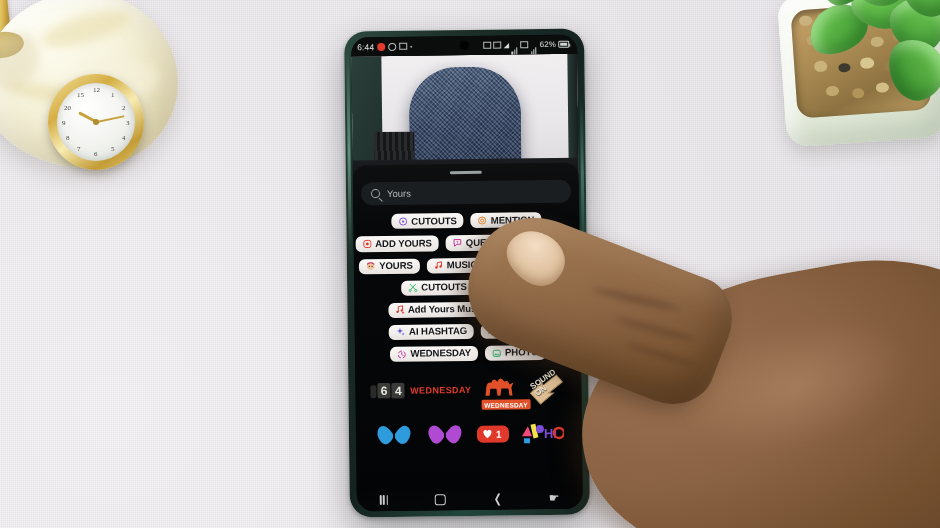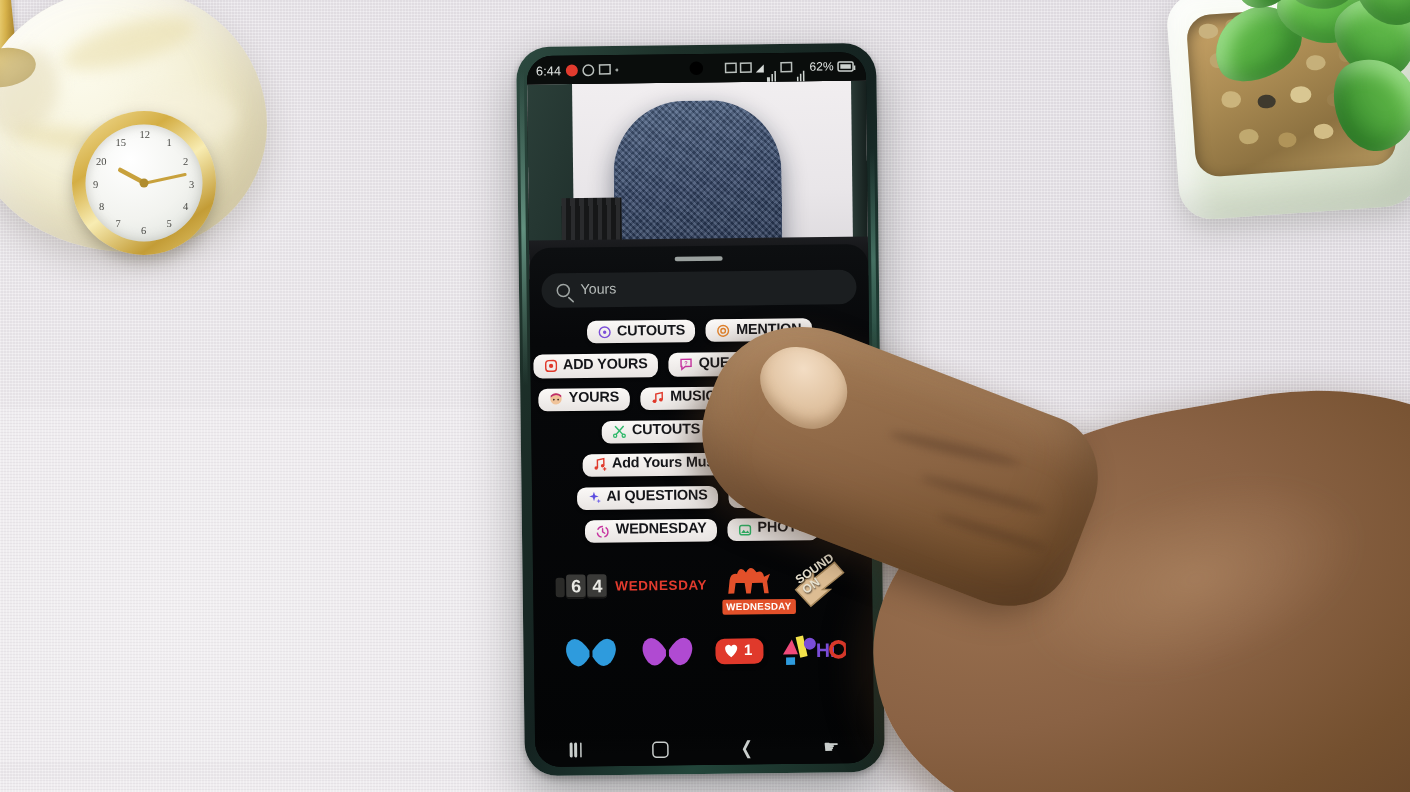--- a/index.html
+++ b/index.html
@@ -496,21 +496,21 @@
           <span>LINK</span>
         </div>
       </div>
 
       <div class="chip-row">
         <div class="chip">
           <svg class="ci" viewBox="0 0 20 20">
               <path d="M9 2 L10.6 7 L15.6 8.6 L10.6 10.2 L9 15.2 L7.4 10.2 L2.4 8.6 L7.4 7 Z" fill="#5b4de0"></path>
               <path d="M15.5 12 L16.4 14.3 L18.7 15.2 L16.4 16.1 L15.5 18.4 L14.6 16.1 L12.3 15.2 L14.6 14.3 Z" fill="#7a6ce8"></path>
             </svg>
-          <span>AI QUESTIONS</span>
+          <span>AI HASHTAG</span>
         </div>
         <div class="chip">
           <span style="color:#15161a">#HASHTAG</span>
         </div>
       </div>
 
       <div class="chip-row">
         <div class="chip">
           <svg class="ci" viewBox="0 0 20 20">
               <circle cx="10" cy="10" r="7.5" fill="none" stroke="#c734a0" stroke-width="2" stroke-dasharray="9 4"></circle>

